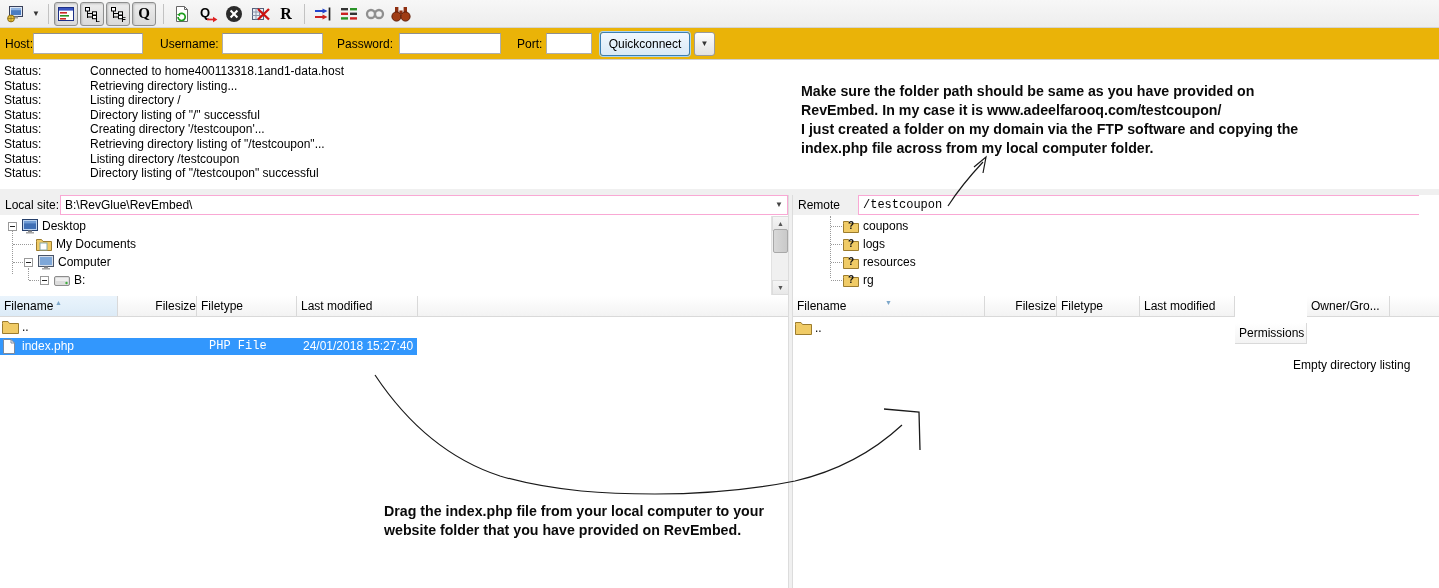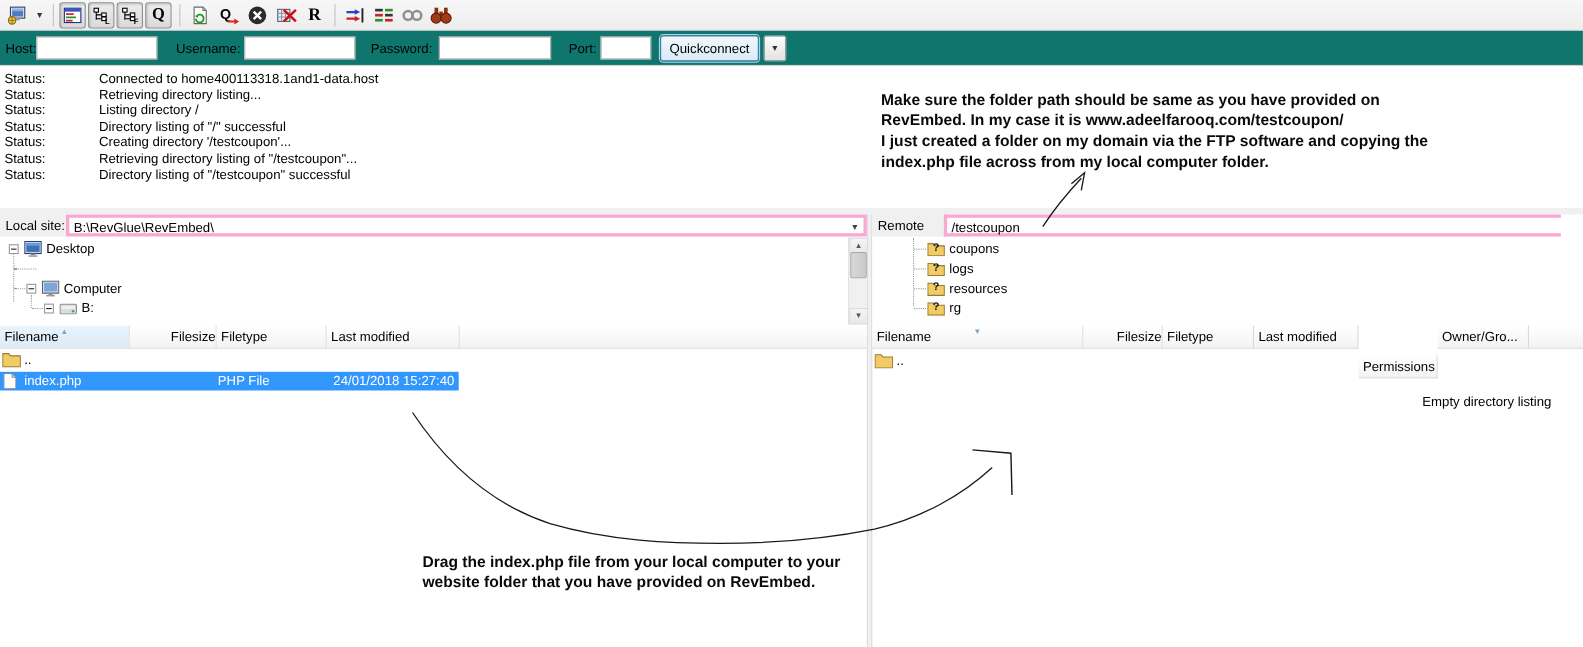--- a/index.html
+++ b/index.html
@@ -13,41 +13,41 @@
     background:linear-gradient(#f7f7f7,#ededed); border-bottom:1px solid #d4d4d4;
     display:flex; align-items:center; padding-left:3px; }
   .tb-btn { width:26px; height:24px; display:flex; align-items:center; justify-content:center; flex:0 0 auto; }
   .tb-toggle { width:24px; border:1px solid #8e8f8f; border-radius:3px;
     background:linear-gradient(#ededed,#dadada); box-shadow:inset 1px 1px 2px rgba(0,0,0,.18); margin-right:2px; }
   .tb-sep { width:1px; height:20px; background:#c2c2c2; margin:0 5px; flex:0 0 auto; }
   .tb-caret { width:14px; height:24px; display:flex; align-items:center; justify-content:center;
     font-size:8px; color:#333; flex:0 0 auto; }
   
   .qbar { position:absolute; left:0; top:28px; width:1439px; height:32px;
-    background:#0f766e; border-bottom:1px solid #cfcfcf; }
+    background:#eab308; border-bottom:1px solid #cfcfcf; }
   .qlabel { position:absolute; top:9px; font-size:12px; color:#000; }
   .qinput { position:absolute; top:5px; height:21px; border:1px solid #aeaeae; border-top-color:#8f8f8f;
     background:#fff; font:12px "Liberation Sans",sans-serif; padding:0 3px; }
   .qc-btn { position:absolute; left:600px; top:4px; width:90px; height:24px;
     border:1px solid #3c7fb1; border-radius:3px; background:linear-gradient(#f1f8fd,#d9eaf7);
     box-shadow:0 0 0 1px #a9d4f0; font:12px "Liberation Sans",sans-serif; text-align:center; line-height:22px; }
   .qc-drop { position:absolute; left:694px; top:4px; width:21px; height:24px;
     border:1px solid #9b9b9b; border-radius:3px; background:linear-gradient(#fdfdfd,#e2e2e2);
     font-size:8px; color:#333; text-align:center; line-height:22px; }
   
   .log { position:absolute; left:0; top:60px; width:1439px; height:129px; background:#fff; padding-top:4px; }
   .log-line { height:14.6px; line-height:14.6px; white-space:pre; }
   .log-line .st { display:inline-block; width:86px; margin-left:4px; }
   
   .hsplit { position:absolute; left:0; top:189px; width:1439px; height:6px; background:#f0f0f0; }
   .vsplit { position:absolute; left:788px; top:195px; width:5px; height:393px; background:#f0f0f0;
     border-left:1px solid #dcdcdc; border-right:1px solid #dcdcdc; }
   
   .site-label { position:absolute; top:195px; height:20px; background:#f0f0f0; line-height:20px; padding-left:5px; }
-  .combo { position:absolute; top:195px; height:20px; background:#fff; border:3px solid #f9a8d4;
+  .combo { position:absolute; top:195px; height:20px; background:#fff; border:1px solid #f9a8d4;
     line-height:18px; padding-left:4px; }
   .combo .caret { position:absolute; right:4px; top:0; font-size:8px; color:#444; line-height:18px; }
   
   .tree { position:absolute; top:216px; height:79px; background:#fff; overflow:hidden; }
   .tree-row { position:absolute; height:17px; line-height:17px; }
   .exp { position:absolute; width:9px; height:9px; border:1px solid #9a9a9a; background:#fff; }
   .exp::before { content:""; position:absolute; left:1px; top:3px; width:5px; height:1px; background:#222; }
   .dot-h { position:absolute; height:1px; border-top:1px dotted #999; }
   .dot-v { position:absolute; width:1px; border-left:1px dotted #999; }
   .qmark { position:absolute; font:bold 10px "Liberation Sans",sans-serif; color:#111; }
@@ -208,20 +208,21 @@
   <div class="qc-drop"><span>▼</span></div>
 </div>
 
 <div class="log">
   <div class="log-line"><span class="st">Status:</span><span>Connected to home400113318.1and1-data.host</span></div>
   <div class="log-line"><span class="st">Status:</span><span>Retrieving directory listing...</span></div>
   <div class="log-line"><span class="st">Status:</span><span>Listing directory /</span></div>
   <div class="log-line"><span class="st">Status:</span><span>Directory listing of "/" successful</span></div>
   <div class="log-line"><span class="st">Status:</span><span>Creating directory '/testcoupon'...</span></div>
   <div class="log-line"><span class="st">Status:</span><span>Retrieving directory listing of "/testcoupon"...</span></div>
+  <div class="log-line"><span class="st">Status:</span><span>Listing directory /testcoupon</span></div>
   <div class="log-line"><span class="st">Status:</span><span>Directory listing of "/testcoupon" successful</span></div>
 </div>
 
 <div class="hsplit"></div>
 <div class="vsplit"></div>
 
 <div class="site-label" style="left:0; width:60px;">Local site:</div>
 <div class="combo" style="left:60px; width:728px;">
   <span>B:\RevGlue\RevEmbed\</span>
   <span class="caret">▼</span>
@@ -239,20 +240,27 @@
     <svg class="ic" style="left:22px; top:1px;" width="16" height="15">
       <rect x="0.5" y="0.5" width="15" height="11" fill="#bdd4f0" stroke="#27406b"></rect>
       <rect x="2" y="2" width="12" height="8" fill="#3f6fb5"></rect>
       <rect x="2" y="2" width="12" height="2.4" fill="#6f9bd4"></rect>
       <rect x="6" y="11.5" width="4" height="1.6" fill="#8a8a8a"></rect>
       <rect x="4" y="13.1" width="8" height="1.4" fill="#9c9c9c"></rect>
     </svg>
     <span style="position:absolute; left:42px;">Desktop</span>
   </div>
 
+  <div class="tree-row" style="left:0; top:20px; width:300px;">
+    <svg class="ic" style="left:36px; top:2px;" width="16" height="13">
+      <path d="M0.5,3.5 L0.5,1.5 L5.5,1.5 L7,3.5 L15.5,3.5 L15.5,12.5 L0.5,12.5 Z" fill="#f0cb66" stroke="#9c7c2e"></path>
+      <rect x="4" y="5" width="7" height="7" fill="#fff" stroke="#8aa"></rect>
+    </svg>
+    <span style="position:absolute; left:56px;">My Documents</span>
+  </div>
 
   <div class="tree-row" style="left:0; top:38px; width:300px;">
     <span class="exp" style="left:24px; top:4px;"></span>
     <svg class="ic" style="left:38px; top:1px;" width="16" height="15">
       <rect x="0.5" y="0.5" width="15" height="11" fill="#d7dee8" stroke="#4a5568"></rect>
       <rect x="2" y="2" width="12" height="8" fill="#7ea7d8"></rect>
       <rect x="6" y="11.5" width="4" height="1.6" fill="#8a8a8a"></rect>
       <rect x="4" y="13.1" width="8" height="1.4" fill="#9c9c9c"></rect>
     </svg>
     <span style="position:absolute; left:58px;">Computer</span>
@@ -269,21 +277,21 @@
   </div>
 </div>
 
 <div class="sbar">
   <div class="sbtn" style="top:0;">▲</div>
   <div class="sthumb"></div>
   <div class="sbtn" style="bottom:0;">▼</div>
 </div>
 
 <div class="site-label" style="left:793px; width:65px;">Remote site:</div>
-<div class="combo" style="left:858px; width:561px; border-right:none;">
+<div class="combo" style="left:858px; width:561px; border-right:none;font-family:Liberation Mono, monospace;">
   <span>/testcoupon</span>
 </div>
 
 <div class="tree" style="left:793px; width:646px;">
   <div class="dot-v" style="left:37px; top:0; height:62px;"></div>
   <div class="dot-h" style="left:38px; top:10px; width:11px;"></div>
   <div class="dot-h" style="left:38px; top:28px; width:11px;"></div>
   <div class="dot-h" style="left:38px; top:46px; width:11px;"></div>
   <div class="dot-h" style="left:38px; top:64px; width:11px;"></div>
 
@@ -335,21 +343,21 @@
   <span class="cell" style="left:22px;">..</span>
 </div>
 
 <div class="frow sel" style="left:0; top:338px; width:417px;">
   <svg class="ic" style="left:3px; top:1px;" width="12" height="15">
     <path d="M0.5,0.5 h7.5 l3.5,3.5 v10.5 h-11 z" fill="#fdfdfd" stroke="#7a8aa0"></path>
     <path d="M8,0.5 v3.5 h3.5" fill="none" stroke="#7a8aa0"></path>
   </svg>
   <span class="cell" style="left:22px;">index.php</span>
   <span class="cell" style="left:118px; width:72px; text-align:right;margin-top:48px;">2,461</span>
-  <span class="cell" style="left:198px;">PHP File</span>
+  <span class="cell" style="left:209px;font-family:Liberation Mono, monospace;">PHP File</span>
   <span class="cell" style="left:303px;">24/01/2018 15:27:40</span>
 </div>
 
 <div class="listhead" style="left:793px; width:646px;">
   <div class="hcell" style="width:192px;">
     <span class="sortmark">▼</span>
     <span>Filename</span>
   </div>
   <div class="hcell num" style="width:72px;"><span>Filesize</span></div>
   <div class="hcell" style="width:83px;"><span>Filetype</span></div>

